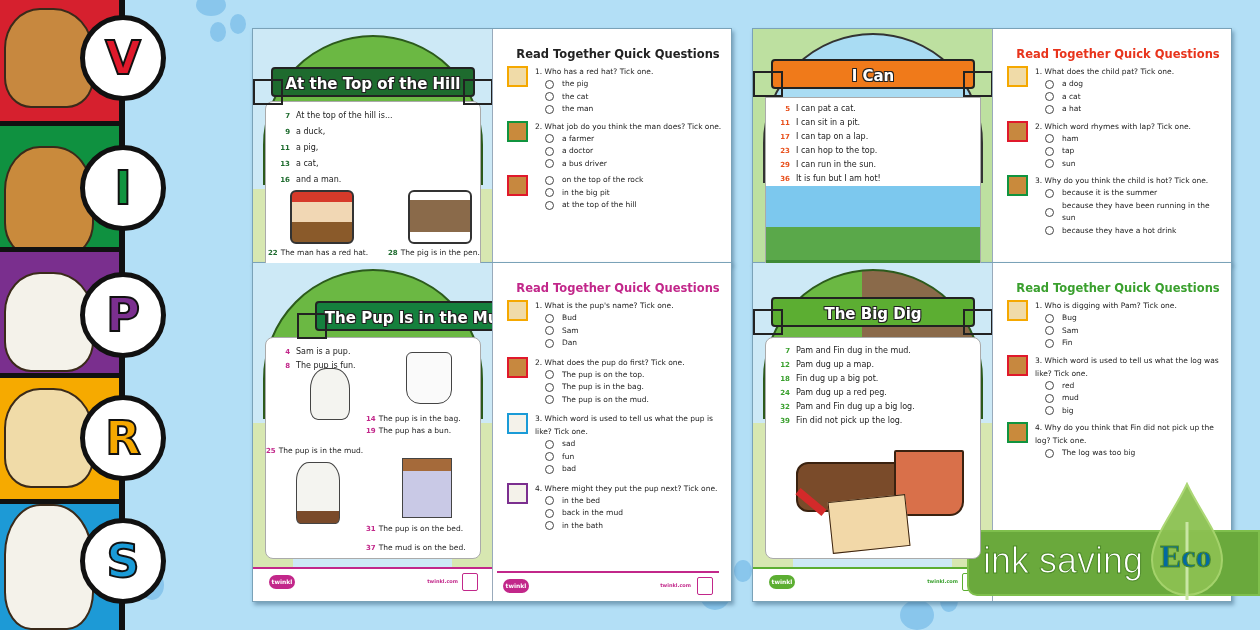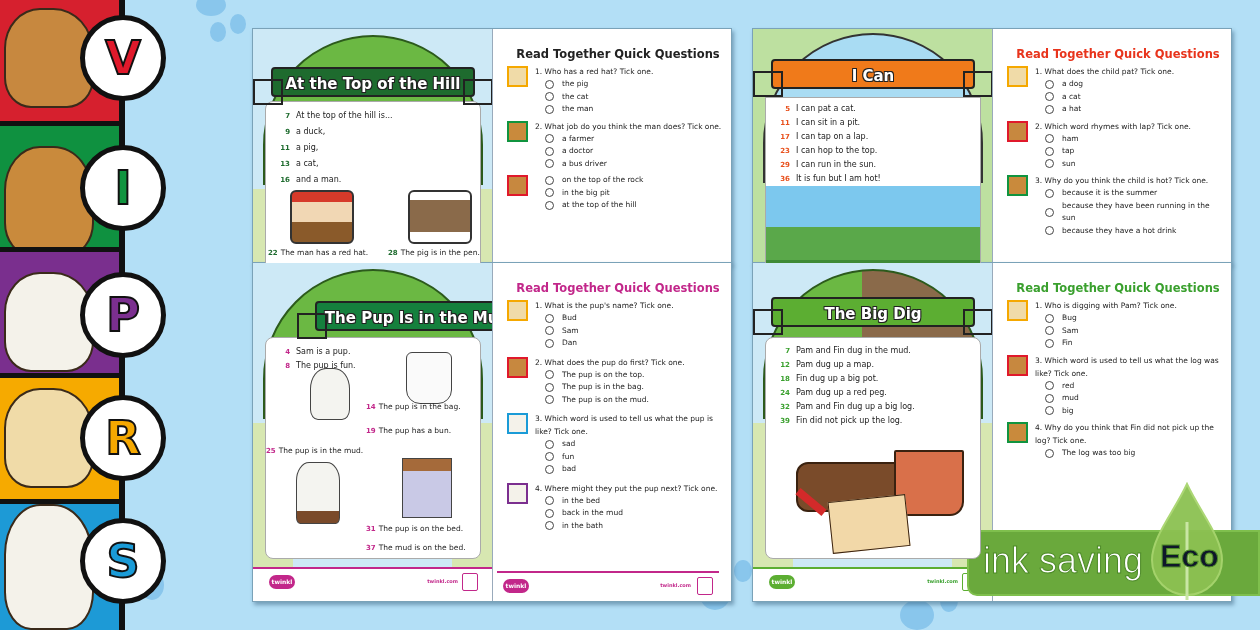--- a/index.html
+++ b/index.html
@@ -78,21 +78,21 @@
 
   
   .eco {
     position: absolute; left: 967px; top: 530px; width: 293px; height: 66px; background: #6aa93c;
     border-radius: 10px 0 0 10px; border: 2px solid #7fbf4d;
   }
   .eco .ink { position: absolute; left: 14px; top: 8px; font-family: "Liberation Sans", sans-serif; font-size: 36px; color: #fff; -webkit-text-stroke: 1px #4d8a28; }
   .leaf {
     position: absolute; left: 1150px; top: 482px; width: 74px; height: 118px;
   }
-  .eco-word { position: absolute; left: 1160px; top: 538px; font-family: Liberation Sans, sans-serif; font-weight: bold; font-size: 32px; color: #0f172a; z-index: 5; -webkit-text-stroke: 1px #4d8a28; }
+  .eco-word { position: absolute; left: 1160px; top: 538px; font-family: Liberation Serif, serif; font-weight: bold; font-size: 32px; color: #0369a1; z-index: 5; -webkit-text-stroke: 1px #4d8a28; }
 </style>
 </head>
 <body>
 
 <div class="paw" style="left:190px;top:-6px;">
     <span style="left:6px;top:0;width:30px;height:22px;"></span>
     <span style="left:20px;top:28px;width:16px;height:20px;"></span>
     <span style="left:40px;top:20px;width:16px;height:20px;"></span>
   </div>
 <div class="paw" style="left:700px;top:560px;">
@@ -272,21 +272,21 @@
   <div class="story">
     <div class="hill"></div>
     <div class="ground-l"></div>
       <div class="ground-r"></div>
     <div class="banner" style="top:38px;background:#15803d;margin-left:44px;">The Pup Is in the Mud</div>
     <div class="textbox" style="top:74px;height:222px;">
       <div class="line" style="line-height:16px;"><b style="color:#c2278a">4</b><span>Sam is a pup.</span></div>
       <div class="line" style="line-height:12px;"><b style="color:#c2278a">8</b><span>The pup is fun.</span></div>
       <div style="position:absolute;left:44px;top:30px;width:40px;height:52px;background:#f4f4f0;border:1px solid #444;border-radius:40% 40% 20% 20%;"></div>
       <div style="position:absolute;left:140px;top:14px;width:46px;height:52px;background:#fafafa;border:1px solid #444;border-radius:6px 6px 14px 14px;"></div>
-      <div class="cap" style="left:100px;top:64px;"><b style="color:#c2278a">14</b><span>The pup is in the bag.</span></div>
+      <div class="cap" style="left:100px;top:76px;"><b style="color:#c2278a">14</b><span>The pup is in the bag.</span></div>
       <div class="cap" style="left:100px;top:88px;"><b style="color:#c2278a">19</b><span>The pup has a bun.</span></div>
       <div class="cap" style="left:0;top:108px;"><b style="color:#c2278a">25</b><span>The pup is in the mud.</span></div>
       <div style="position:absolute;left:30px;top:124px;width:44px;height:62px;background:linear-gradient(#f4f4f0 0 80%, #7a4a2a 80%);border:1px solid #444;border-radius:30% 30% 10% 10%;"></div>
       <div style="position:absolute;left:136px;top:120px;width:50px;height:60px;background:linear-gradient(#a56a3a 0 20%, #c9c9e6 20%);border:1px solid #444;"></div>
       <div class="cap" style="left:100px;top:186px;"><b style="color:#c2278a">31</b><span>The pup is on the bed.</span></div>
       <div class="cap" style="left:100px;top:205px;"><b style="color:#c2278a">37</b><span>The mud is on the bed.</span></div>
     </div>
     <div class="footer" style="border-color:#c2278a;background:#fff;height:34px;bottom:0;left:0;right:0;padding:0 10px;">
       <div class="logo" style="background:#c2278a;left:16px;">twinkl</div>
       <div class="url" style="color:#c2278a;right:34px;">twinkl.com</div>

